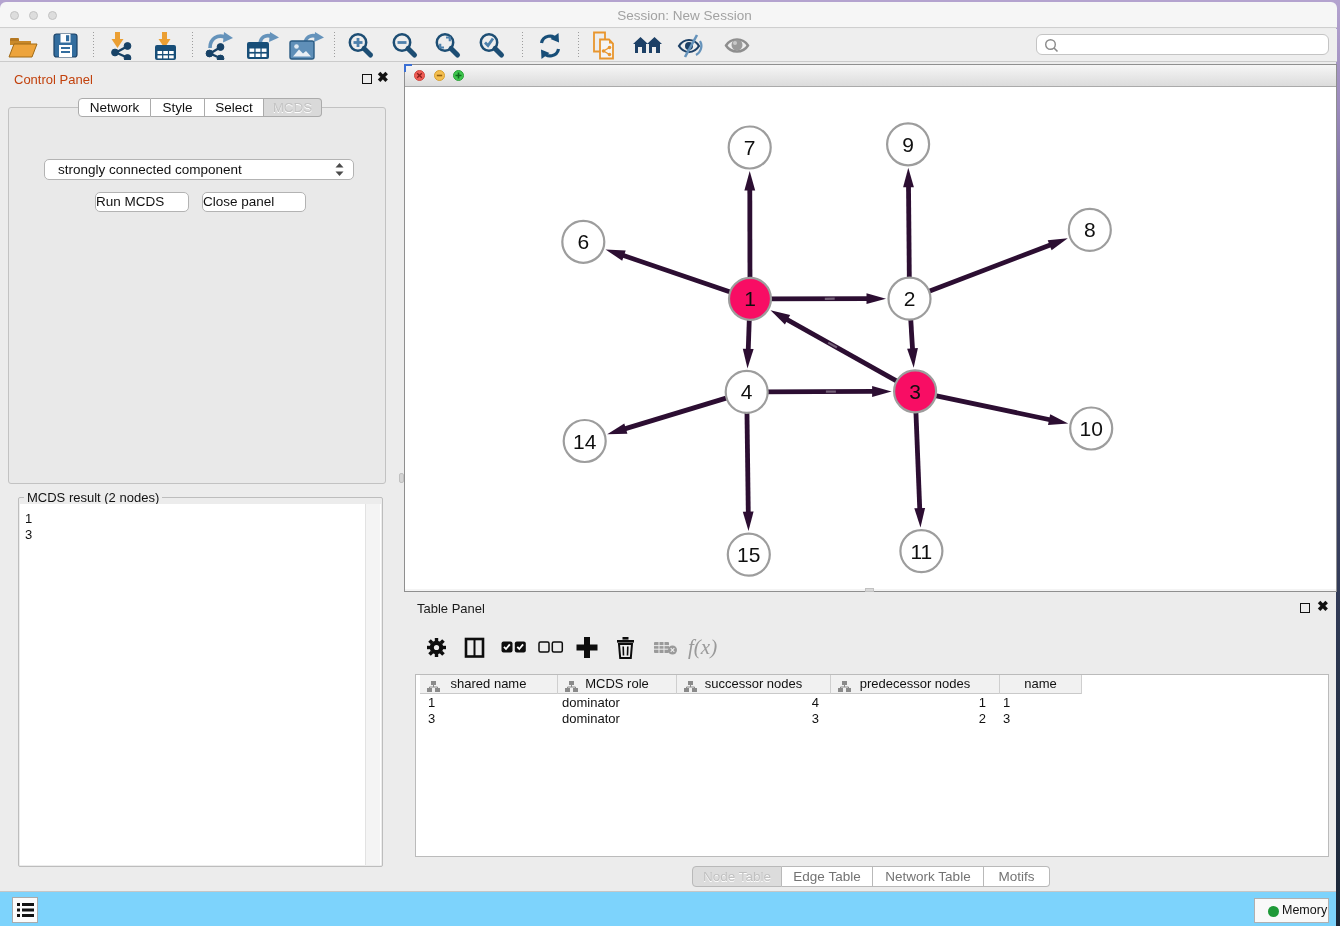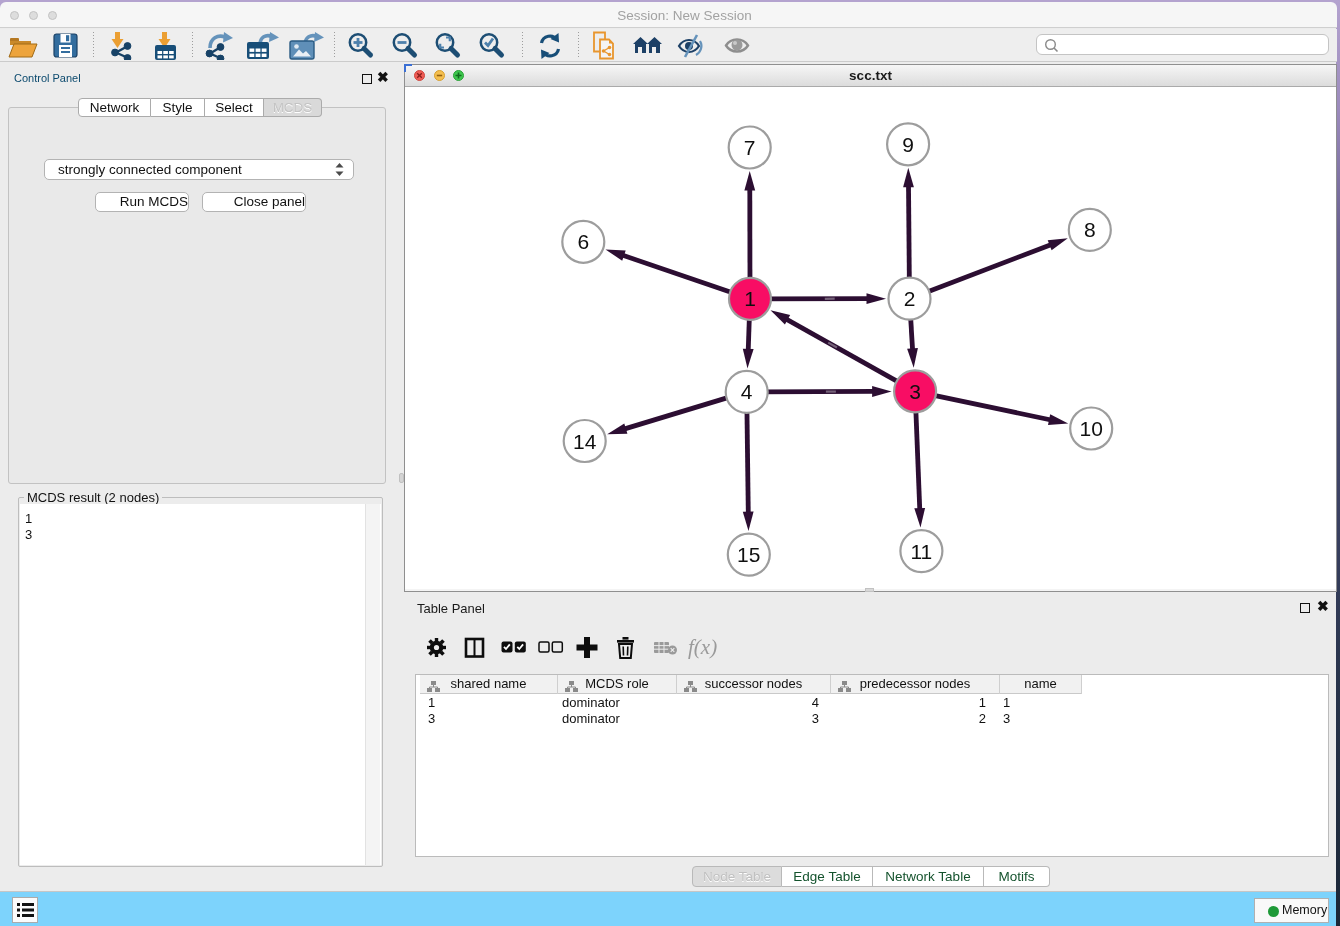--- a/index.html
+++ b/index.html
@@ -20,38 +20,38 @@
 #toolbar { left:0; top:29px; width:1337px; height:33px; background:#eeeeee;
   border-bottom:1px solid #cbcbcb; }
 .tsep { position:absolute; top:3px; height:27px; width:1px;
   background-image:linear-gradient(#9d9d9d 33%, rgba(0,0,0,0) 0%);
   background-size:1px 3px; }
 .ticon { position:absolute; top:0; }
 #searchbox { position:absolute; left:1036px; top:5px; width:293px; height:21px;
   background:#fff; border:1px solid #c4c4c4; border-radius:6px; }
 
 #leftpanel { left:0; top:63px; width:395px; height:828px; background:#ececec; }
-#cp-title { position:absolute; left:14px; top:9px; font-size:11px; color:#0c4a6e; }
+#cp-title { position:absolute; left:14px; top:9px; font-size:13px; color:#c2410c; }
 .winbtn-sq { position:absolute; top:11px; width:10px; height:10px; border:1.6px solid #111; }
 .winbtn-x { position:absolute; top:6px; font-size:14px; font-weight:bold; color:#111; }
 #tabpane { position:absolute; left:8px; top:44px; width:378px; height:377px;
   background:#e9e9e9; border:1px solid #c2c2c2; border-radius:3px; }
 #cptabs { position:absolute; left:78px; top:35px; height:19px; display:flex; }
 .cptab { height:19px; background:#fff; border:1px solid #ababab; border-left:none;
   font-size:13.5px; color:#111; text-align:center; line-height:17px; }
 .cptab.first { border-left:1px solid #ababab; border-radius:4px 0 0 4px; }
 .cptab.sel { background:#d9d9d9; color:#c3c3c3; text-shadow:0 1px 0 #ffffff;
   border-radius:0 4px 4px 0; }
 #optlabel { position:absolute; left:0; top:74px; width:395px; text-align:center;
   font-size:13.5px; color:#111; }
 #combo { position:absolute; left:44px; top:96px; width:310px; height:21px; background:#fff;
   border:1px solid #b3b3b3; border-radius:5px; font-size:13.5px; color:#111;
   line-height:19px; padding-left:13px; }
 .btn { position:absolute; top:129px; height:20px; background:#fff; border:1px solid #b3b3b3;
-  border-radius:5px; font-size:13.5px; color:#111; text-align:right; line-height:18px; }
+  border-radius:5px; font-size:13.5px; color:#111; text-align:left; line-height:18px; }
 #groupbox { position:absolute; left:18px; top:434px; width:365px; height:370px;
   border:1px solid #bdbdbd; border-radius:2px; }
 #grouplabel { position:absolute; left:5px; top:-8px; background:#ececec; padding:0 3px;
   font-size:13px; color:#111; }
 #resultarea { position:absolute; left:1px; top:6px; width:361px; height:361px; background:#fff;
   font-size:13px; color:#111; padding:7px 0 0 5px; line-height:15.8px; }
 #vscroll { position:absolute; right:1px; top:0px; width:15px; height:361px; background:#f4f4f4;
   border-left:1px solid #e2e2e2; }
 
 #statusbar { left:0; top:891px; width:1336px; height:35px; background:#7dd3fc;
@@ -79,21 +79,21 @@
 #tbl { position:absolute; left:11px; top:82px; width:914px; height:183px; background:#fff;
   border:1px solid #bbb; }
 #tblhead { position:absolute; left:4px; top:0; width:662px; height:19px; background:#f1f1f1;
   border-bottom:1px solid #c9c9c9; }
 .hcell { position:absolute; top:0; height:19px; border-right:1px solid #cfcfcf;
   font-size:13px; color:#111; text-align:center; line-height:18px; }
 .hicon { position:absolute; left:7px; top:4px; }
 .trow { position:absolute; font-size:13px; color:#111; height:16px; line-height:16px; }
 #btabs { position:absolute; left:288px; top:274px; height:21px; display:flex; }
 .btab { height:21px; background:#fff; border:1px solid #b9b9b9; border-left:none;
-  font-size:13.5px; color:#14532d; text-align:center; line-height:19px; }
+  font-size:13.5px; color:#737373; text-align:center; line-height:19px; }
 .btab.first { border-left:1px solid #b9b9b9; border-radius:4px 0 0 4px; background:#dcdcdc;
   color:#c0c0c0; text-shadow:0 1px 0 #fff; }
 .btab.last { border-radius:0 4px 4px 0;text-align:center; }
 </style></head>
 <body>
 <div class="abs" id="dtop"></div>
 <div class="abs" id="dright"></div>
 <div class="abs" id="dbl"></div>
 <div class="abs" id="titlebar">
   <div class="tl" style="left:10px;"></div>
@@ -298,21 +298,20 @@
     <div class="mbtn" style="left:28.5px; background:#f5bf4f; border:1px solid #d6a031;">
       <svg width="9" height="9" style="position:absolute;left:0;top:0;">
           <path d="M1.8,4.5 L7.2,4.5" stroke="#936110" stroke-width="1.6"></path>
         </svg>
     </div>
     <div class="mbtn" style="left:48px; background:#3ec74e; border:1px solid #2aa138;">
       <svg width="9" height="9" style="position:absolute;left:0;top:0;">
           <path d="M4.5,1.5 L4.5,7.5 M1.5,4.5 L7.5,4.5" stroke="#116b1d" stroke-width="1.6"></path>
         </svg>
     </div>
-    <div id="nf-title">scc.txt</div>
   </div>
   <div class="bluecorner" style="left:-1px; top:-1px; width:8px; height:2px;"></div>
   <div class="bluecorner" style="left:-1px; top:-1px; width:2px; height:8px;"></div>
   <div id="nf-canvas"><svg id="graph" width="931" height="502" viewBox="0 0 931 502">
         <line x1="345.0" y1="210.8" x2="344.8" y2="100.5" stroke="#2c0e32" stroke-width="4.8"></line>
         <polygon points="344.7,83.0 350.2,102.5 339.4,102.5" fill="#2c0e32"></polygon>
         <line x1="345.0" y1="210.8" x2="217.1" y2="167.1" stroke="#2c0e32" stroke-width="4.8"></line>
         <polygon points="200.5,161.4 220.7,162.6 217.2,172.8" fill="#2c0e32"></polygon>
         <line x1="345.0" y1="210.8" x2="463.5" y2="210.7" stroke="#2c0e32" stroke-width="4.8"></line>
         <polygon points="481.0,210.7 461.5,216.1 461.5,205.3" fill="#2c0e32"></polygon>

